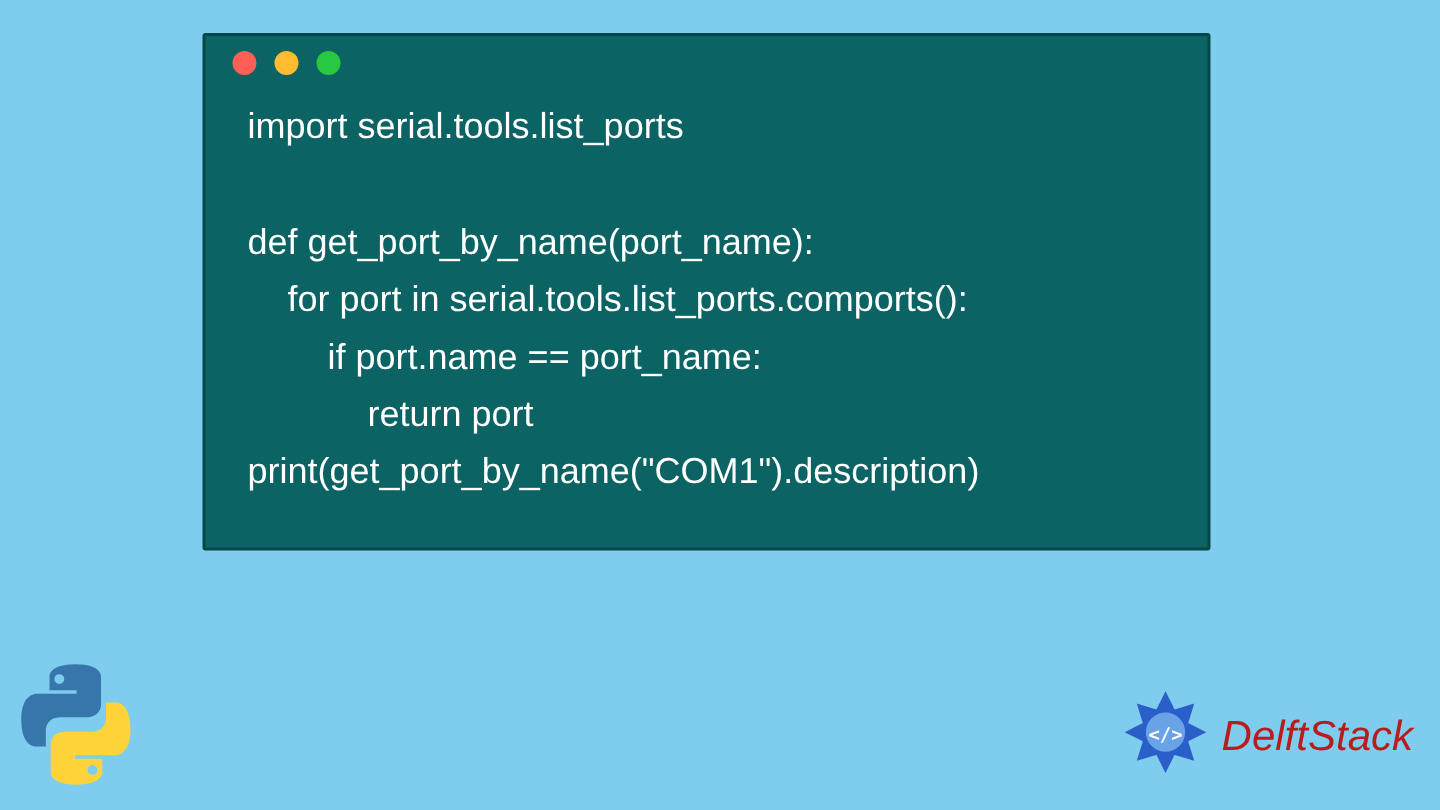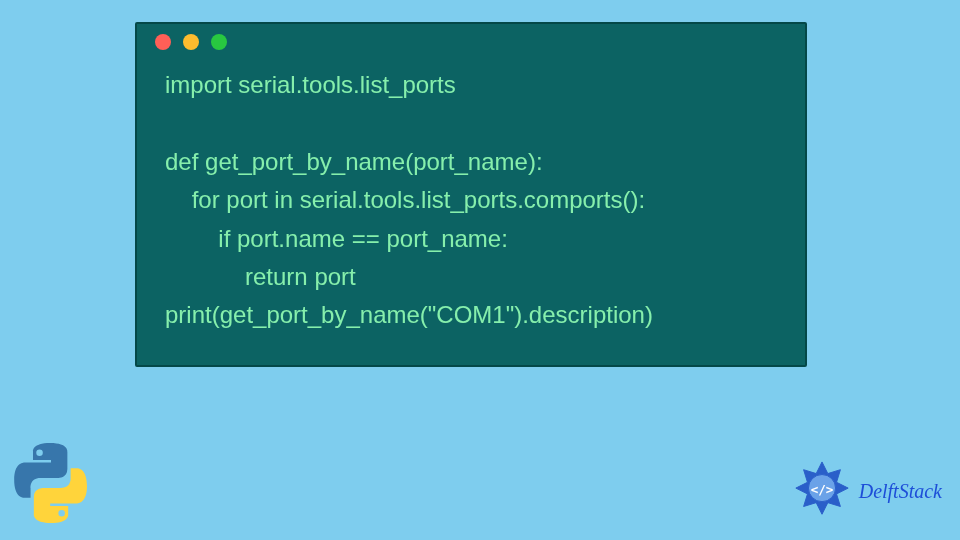--- a/index.html
+++ b/index.html
@@ -32,21 +32,21 @@
   }
   .dot {
     width: 16px;
     height: 16px;
     border-radius: 50%;
   }
   .dot.red { background: #ff5f57; }
   .dot.yellow { background: #febc2e; }
   .dot.green { background: #28c840; }
   .code {
-    color: #86efac;
+    color: #ffffff;
     font-size: 24px;
     line-height: 1.6;
     padding: 6px 24px 0 28px;
     white-space: pre;
     font-family: Arial, Helvetica, sans-serif;
   }
   .python-logo {
     position: absolute;
     left: 6px;
     bottom: 12px;
@@ -55,24 +55,24 @@
   }
   .delftstack {
     position: absolute;
     right: 18px;
     bottom: 18px;
     display: flex;
     align-items: center;
     gap: 6px;
   }
   .delftstack-text {
-    font-family: Liberation Serif, serif;
-    font-size: 20px;
+    font-family: Liberation Sans, sans-serif;
+    font-size: 28px;
     font-style: italic;
-    color: #1d4ed8;
+    color: #b91c1c;
   }
   .star-icon {
     width: 62px;
     height: 62px;
   }
 </style>
 </head>
 <body>
 
 <div class="code-window">

